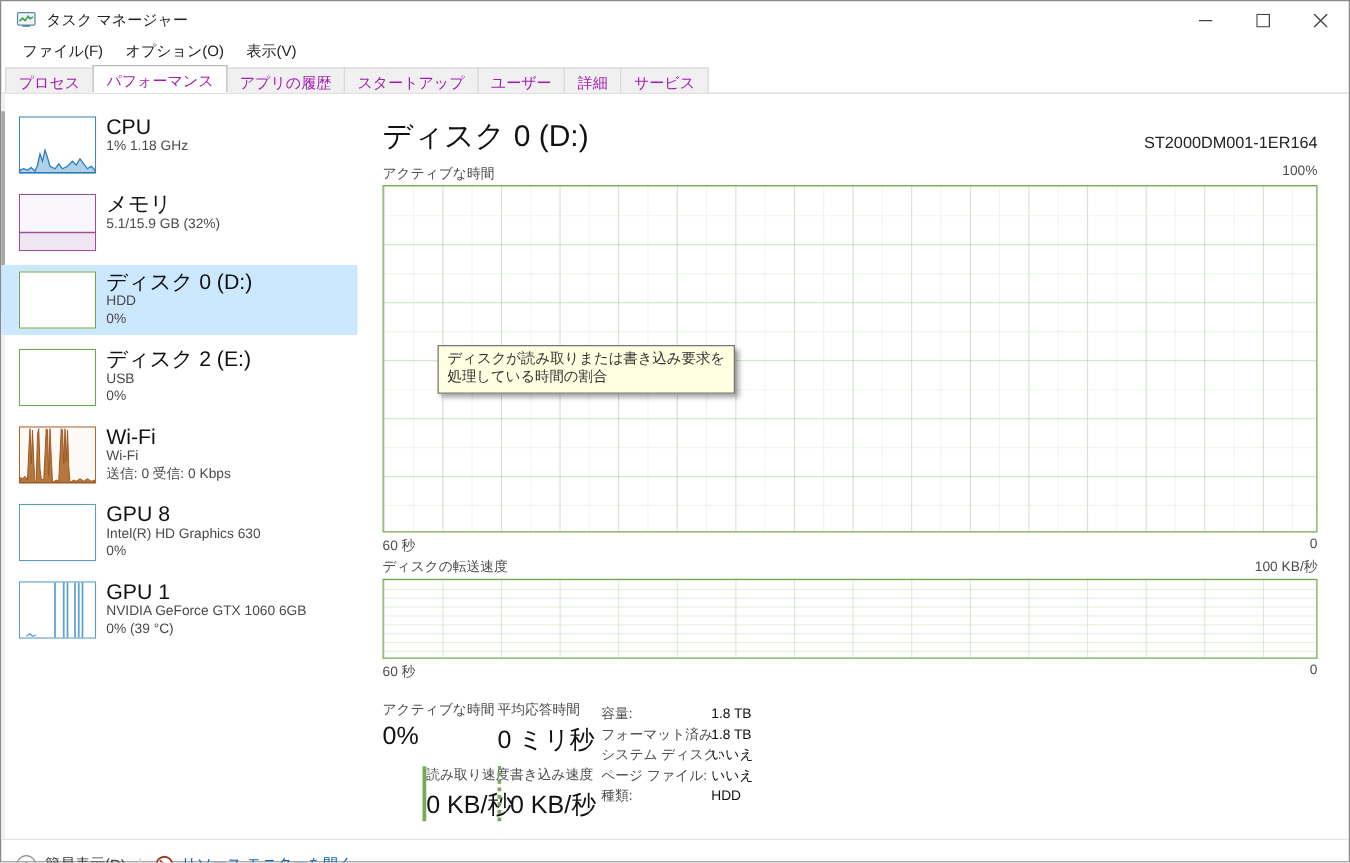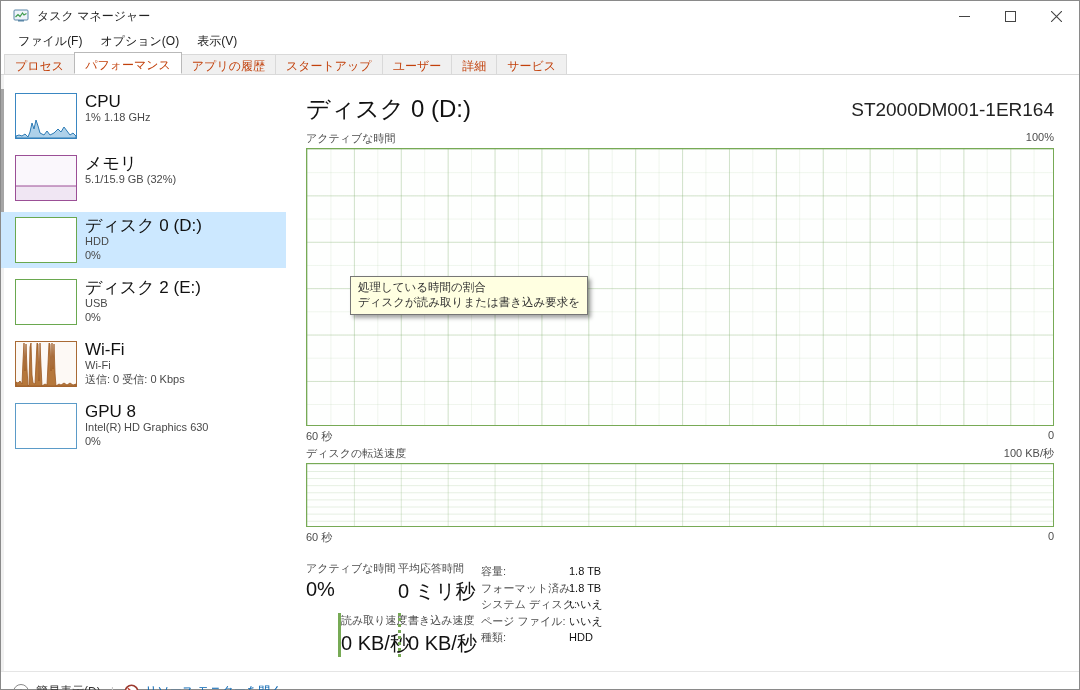--- a/index.html
+++ b/index.html
@@ -17,21 +17,21 @@
     font-size:13px; color:#444; cursor:default; }
   .cap-btn svg { display:block; }
 
   
   .menubar { height:22px; display:flex; align-items:flex-start; padding-left:8px; flex:none; }
   .menu-item { font-size:12px; color:#222; padding:2px 9px; }
 
   
   .tabstrip { height:22px; display:flex; align-items:flex-end; padding-left:3px; flex:none;
     border-bottom:1px solid #d9d9d9; }
-  .tab { font-size:12px; color:#c2410c; background:#f0f0f0; border:1px solid #d9d9d9;
+  .tab { font-size:12px; color:#a21caf; background:#f0f0f0; border:1px solid #d9d9d9;
     border-bottom:none; padding:3px 10px 3px; height:20px; margin-right:-1px; white-space:nowrap; }
   .tab.active { background:#fff; border:1px solid #b9b9b9; border-bottom:1px solid #fff;
     height:22px; padding-top:4px; position:relative; z-index:2; }
 
   
   .body { flex:1; display:flex; position:relative; }
 
   
   .sidebar { width:285px; flex:none; position:relative; padding-top:13px; }
   .side-scroll { position:absolute; left:0; top:0; bottom:0; width:3px; background:#f1f1f1; }
@@ -42,21 +42,21 @@
   .mini { width:62px; height:46px; flex:none; background:#fff; }
   .mini svg { display:block; }
   .side-text { margin-left:8px; padding-top:0; }
   .side-title { font-size:17px; color:#111; line-height:17px; }
   .side-sub { font-size:11px; color:#494949; line-height:14px; }
 
   
   .main { flex:1; padding:16px 25px 0 20px; position:relative; }
   .main-header { display:flex; align-items:flex-end; justify-content:space-between; height:34px; }
   .main-title { font-size:24px; font-weight:300; color:#111; letter-spacing:0; }
-  .device-id { font-size:19px; color:#222; padding-bottom:4px; }
+  .device-id { font-size:13px; color:#222; padding-bottom:4px; }
 
   .axis-row { display:flex; justify-content:space-between; font-size:11px; color:#4d4d4d; }
   .axis-row.top1 { margin-top:6px; margin-bottom:2px; }
 
   .chart { border:1px solid #77aa55; background:#fefffe; position:relative; }
   .chart1 { height:278px;
     background-image:
       linear-gradient(to right, rgba(130,175,110,.28) 1px, transparent 1px),
       linear-gradient(to bottom, rgba(130,175,110,.28) 1px, transparent 1px),
       linear-gradient(to right, rgba(130,175,110,.12) 1px, transparent 1px),
@@ -223,37 +223,58 @@
             <rect x="0.5" y="0.5" width="61" height="45" fill="#fff" stroke="#5b9bc8"></rect>
           </svg>
         </div>
         <div class="side-text">
           <div class="side-title">GPU 8</div>
           <div class="side-sub">Intel(R) HD Graphics 630</div>
           <div class="side-sub">0%</div>
         </div>
       </div>
 
+      <div class="side-item">
+        <div class="mini">
+          <svg width="62" height="46" viewBox="0 0 62 46">
+            <rect x="0.5" y="0.5" width="61" height="45" fill="#fff" stroke="#5b9bc8"></rect>
+            <g stroke="#5ba3cf" stroke-width="1.4">
+              <line x1="29" y1="1" x2="29" y2="45"></line>
+              <line x1="36" y1="1" x2="36" y2="45"></line>
+              <line x1="39" y1="1" x2="39" y2="45"></line>
+              <line x1="45" y1="1" x2="45" y2="45"></line>
+              <line x1="48" y1="1" x2="48" y2="45"></line>
+              <line x1="51" y1="1" x2="51" y2="45"></line>
+            </g>
+            <polyline points="6,44 9,42 11,44 14,43" fill="none" stroke="#5ba3cf" stroke-width="1"></polyline>
+          </svg>
+        </div>
+        <div class="side-text">
+          <div class="side-title">GPU 1</div>
+          <div class="side-sub">NVIDIA GeForce GTX 1060 6GB</div>
+          <div class="side-sub">0% (39 °C)</div>
+        </div>
+      </div>
     </div>
 
     <div class="main">
       <div class="main-header">
         <div class="main-title">ディスク 0 (D:)</div>
         <div class="device-id">ST2000DM001-1ER164</div>
       </div>
 
       <div class="axis-row top1">
         <span>アクティブな時間</span>
         <span>100%</span>
       </div>
 
       <div class="chart chart1">
         <div class="tooltip">
+          <div>ディスクが読み取りまたは書き込み要求を</div>
           <div>処理している時間の割合</div>
-          <div>ディスクが読み取りまたは書き込み要求を</div>
         </div>
       </div>
 
       <div class="axis-row" style="margin-top:3px;">
         <span>60 秒</span>
         <span>0</span>
       </div>
 
       <div class="axis-row" style="margin-top:2px;">
         <span>ディスクの転送速度</span>

